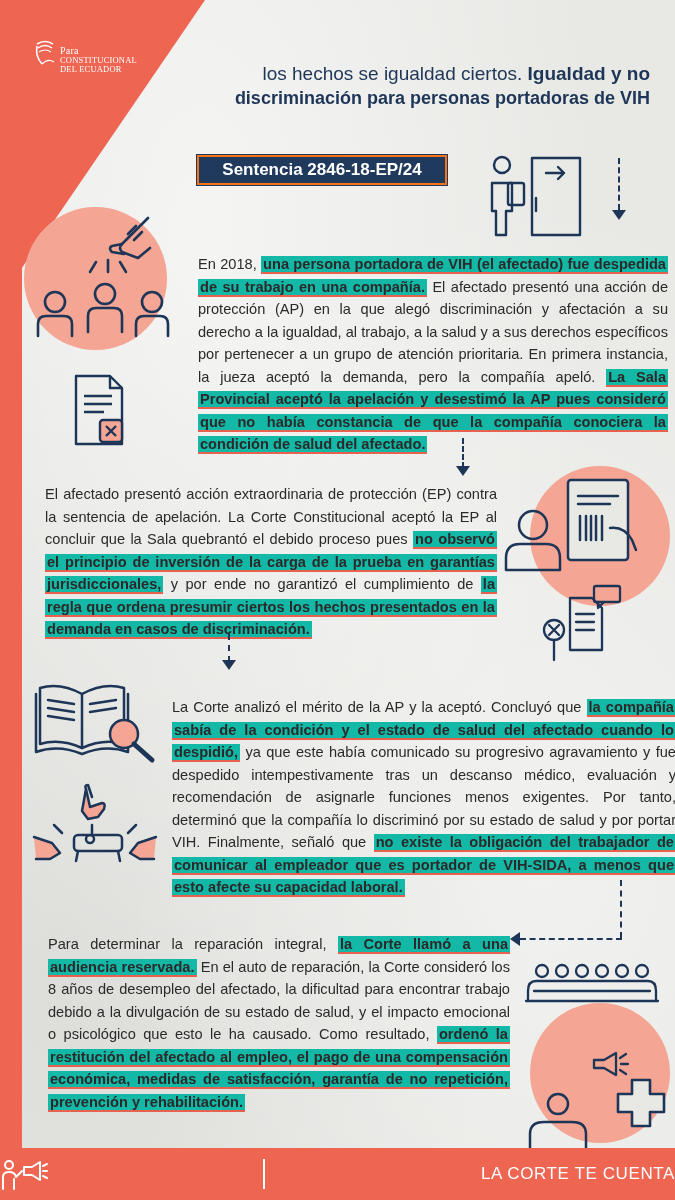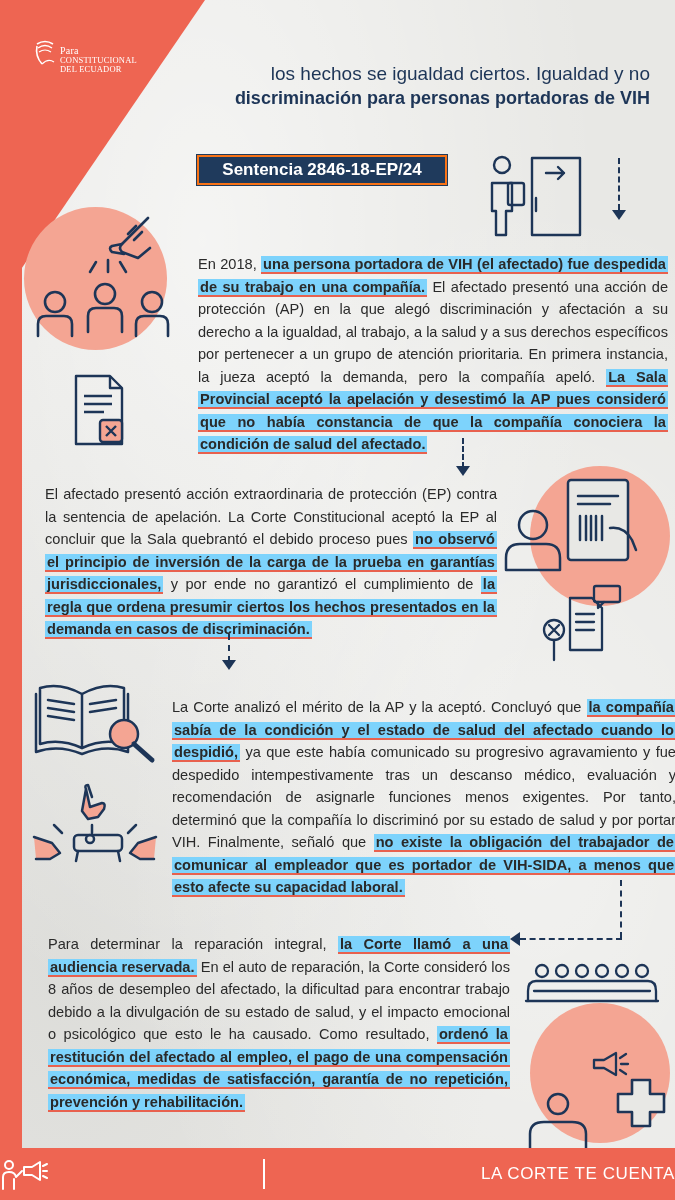--- a/index.html
+++ b/index.html
@@ -27,32 +27,32 @@
     position: absolute; left: 0; top: 0; width: 22px; height: 1200px; background: #ee6552;
   }
   .logo { position: absolute; left: 34px; top: 40px; display: flex; align-items: flex-start; gap: 4px; color: #fff; }
   .logo-text { font-family: "Liberation Serif", serif; font-size: 8.5px; line-height: 9.5px; letter-spacing: 0.2px; }
   .logo-text .big { font-size: 10px; }
 
   .title-block { position: absolute; left: 192px; top: 58px; width: 470px; }
   .title-main { font-family: "DejaVu Sans", sans-serif; font-weight: bold; color: #1d3557; font-size: 29px; letter-spacing: -0.8px; line-height: 34px; }
   .title-sub1 { font-size: 19px; color: #1d3557; margin-top: 4px; line-height: 24px; text-align: right; padding-right: 12px; }
   .title-sub1 .plain { font-weight: normal; }
-  .title-sub1 .bold { font-weight: normal; }
+  .title-sub1 .bold { font-weight: bold; }
   .title-sub2 { font-size: 18px; font-weight: bold; color: #1d3557; line-height: 24px; text-align: right; padding-right: 12px;}
 
   .sentencia {
     position: absolute; left: 197px; top: 155px; height: 30px; width: 250px;
     background: #1f3a5c; color: #fff; font-weight: bold; font-size: 17px;
     display: flex; align-items: center; justify-content: center;
     border: 2px solid #f97316; outline: 1px solid #1f3a5c;
   }
 
   .para { position: absolute; font-size: 14.6px; line-height: 22.5px; text-align: justify; color: #2a2a2a; }
-  .hl { background: #7dd3fc; font-weight: bold; box-decoration-break: clone; -webkit-box-decoration-break: clone; padding: 0 2px; border-bottom: 2px solid #e8614e; }
+  .hl { background: #14b8a6; font-weight: bold; box-decoration-break: clone; -webkit-box-decoration-break: clone; padding: 0 2px; border-bottom: 2px solid #e8614e; }
   .p1 { left: 198px; top: 253px; width: 470px; }
   .p2 { left: 45px; top: 483px; width: 452px; }
   .p3 { left: 172px; top: 696px; width: 504px; }
   .p4 { left: 48px; top: 933px; width: 462px; }
 
   .circle { position: absolute; border-radius: 50%; background: #f4a593; }
   .dash-arrow { position: absolute; width: 0; border-left: 2px dashed #1d3557; }
   .arrowhead { position: absolute; width: 0; height: 0; border-left: 7px solid transparent; border-right: 7px solid transparent; border-top: 10px solid #1d3557; }
   .hdash { position: absolute; height: 0; border-top: 2px dashed #1d3557; }
   .arrowhead-left { position: absolute; width: 0; height: 0; border-top: 7px solid transparent; border-bottom: 7px solid transparent; border-right: 10px solid #1d3557; }

